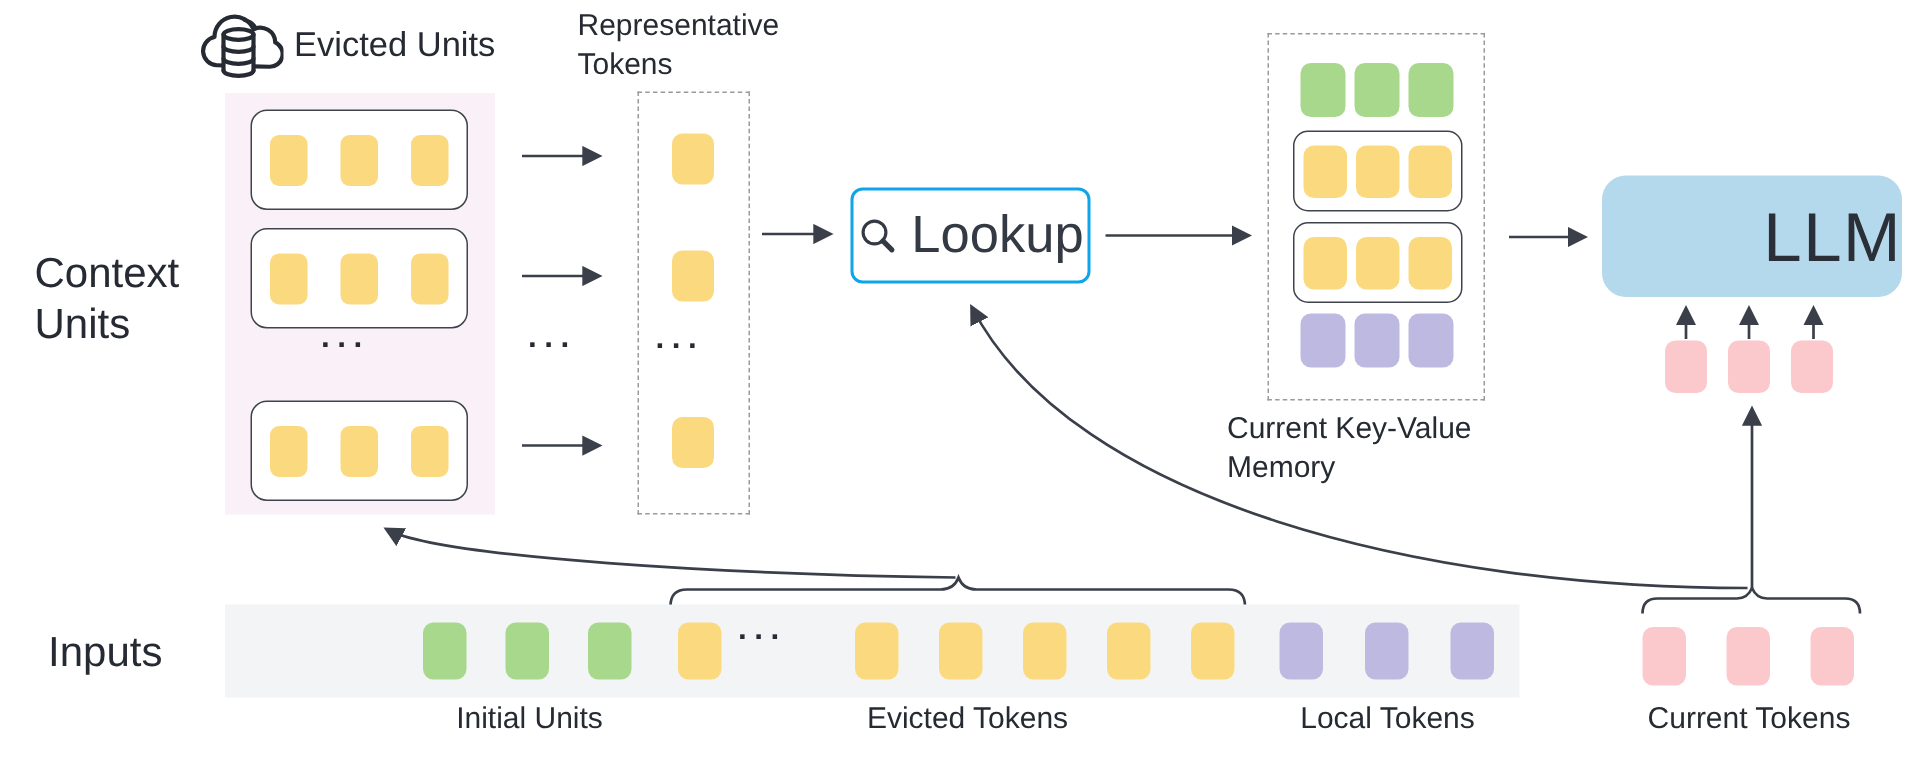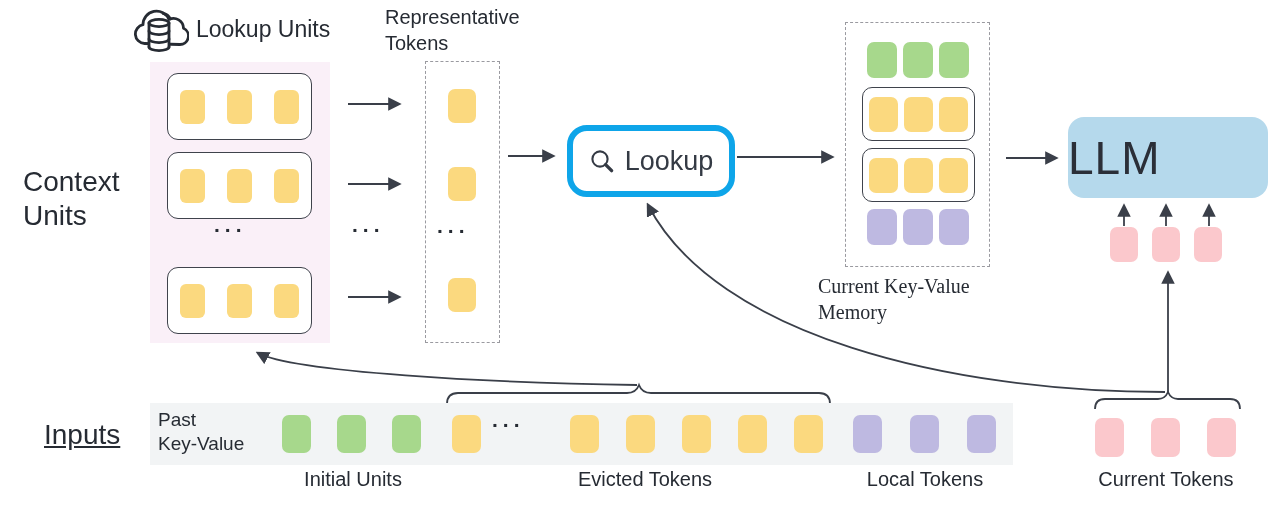--- a/index.html
+++ b/index.html
@@ -18,36 +18,36 @@
     border:1.4px solid #3f434c;border-radius:11px;
     display:flex;align-items:center;justify-content:center;gap:22px;
   }
   .token{border-radius:7px;}
   .mem-card .token{width:25px;height:34px;border-radius:6px;}
   .dots{font-weight:700;font-size:21px;letter-spacing:5px;color:#262b33;white-space:nowrap;}
   .rep-box{left:425px;top:61px;width:75px;height:282px;border:1.5px dashed #9a9aa0;box-sizing:border-box;}
   .rep-slot{position:absolute;left:22px;}
   .rep-slot .token{width:28px;height:34px;}
   .lookup{
-    left:567px;top:125px;width:156px;height:60px;border:6px solid #0ea5e9;border-radius:20px;
+    left:567px;top:125px;width:156px;height:60px;border:2px solid #0ea5e9;border-radius:8px;
     background:#fff;display:flex;align-items:center;justify-content:center;gap:9px;
-    font-size:27px;color:#343a44;
+    font-size:35px;color:#343a44;
   }
   .cache-box{left:845px;top:22px;width:145px;height:245px;border:1.5px dashed #9a9aa0;box-sizing:border-box;}
   .cache-row{position:absolute;left:0;width:100%;display:flex;justify-content:center;gap:6px;}
   .cache-row .token{width:30px;height:36px;}
   .cache-card{
     position:absolute;left:16px;width:111px;height:52px;background:#fff;
     border:1.4px solid #3f434c;border-radius:10px;
     display:flex;align-items:center;justify-content:center;gap:6px;
   }
   .cache-card .token{width:29px;height:35px;}
   .llm{
     left:1068px;top:117px;width:200px;height:81px;border-radius:16px;background:var(--blue_llm);
-    display:flex;align-items:center;justify-content:flex-start;
+    display:flex;align-items:center;justify-content:flex-end;
     font-size:46px;color:#2b2f38;letter-spacing:1px;
   }
   .ctx-toks{left:1110px;top:227px;display:flex;gap:14px;}
   .ctx-toks .token{width:28px;height:35px;}
   .input-bar{left:150px;top:403px;width:863px;height:62px;background:var(--input_bg);}
   .pastkv{left:158px;top:408px;font-size:19px;line-height:24px;}
   .grp{position:absolute;display:flex;}
   .grp .token{width:29px;height:38px;}
   .grp-current .token{height:39px;}
   .tok-label{font-size:20px;text-align:center;width:180px;}
@@ -78,36 +78,36 @@
       <path d="M637,385 C490,383 293,372 258,353" marker-end="url(#ah)"></path>
       <path d="M447,404 Q447,393 458,393 L627,393 Q636,393 639,385 Q642,393 651,393 L819,393 Q830,393 830,404"></path>
       <path d="M1095,409 Q1095,399 1105,399 L1158,399 Q1165,399 1168,392 Q1171,399 1178,399 L1230,399 Q1240,399 1240,409"></path>
     </g>
   </svg>
 
   <div class="abs big-label" style="left:23px;top:165px;">
     <div>Context</div>
     <div>Units</div>
   </div>
-  <div class="abs big-label" style="left:44px;top:418px;text-decoration:underline;">Inputs</div>
+  <div class="abs big-label" style="left:32px;top:418px;">Inputs</div>
 
   <div class="abs" style="left:129px;top:1px;width:60px;height:60px;">
     <svg width="60" height="60" viewBox="0 0 60 60" fill="none" stroke="#262b33" stroke-width="2.8" stroke-linecap="round" stroke-linejoin="round">
       <path d="M15.5,42.5 a9.5,9.5 0 0 1 -1.5,-18.8 a13.5,13.5 0 0 1 26,-5.2 a10,10 0 0 1 14.5,8.8 a8.5,8.5 0 0 1 -4,16.2 Z" fill="#fff"></path>
       <path d="M34,12.5 a9,9 0 0 1 7.5,5.5" stroke-width="2.4"></path>
       <path d="M20,22 V46 a10,3.6 0 0 0 20,0 V22 a10,3.6 0 0 0 -20,0 Z" fill="#fff" stroke="none"></path>
       <ellipse cx="30" cy="22" rx="10" ry="3.6"></ellipse>
       <path d="M20,22 V46"></path>
       <path d="M40,22 V46"></path>
       <path d="M20,30 a10,3.6 0 0 0 20,0"></path>
       <path d="M20,38 a10,3.6 0 0 0 20,0"></path>
       <path d="M20,46 a10,3.6 0 0 0 20,0"></path>
     </svg>
   </div>
-  <div class="abs mem-title" style="left:196px;top:16px;">Lookup Units</div>
+  <div class="abs mem-title" style="left:196px;top:16px;">Evicted Units</div>
 
   <div class="abs mem-panel">
     <div class="mem-card" style="top:11px;">
         <div class="token" style="background: rgb(251, 217, 127);"></div>
         <div class="token" style="background: rgb(251, 217, 127);"></div>
         <div class="token" style="background: rgb(251, 217, 127);"></div>
       </div>
     <div class="mem-card" style="top:90px;">
         <div class="token" style="background: rgb(251, 217, 127);"></div>
         <div class="token" style="background: rgb(251, 217, 127);"></div>
@@ -165,39 +165,35 @@
         <div class="token" style="background: rgb(251, 217, 127);"></div>
         <div class="token" style="background: rgb(251, 217, 127);"></div>
         <div class="token" style="background: rgb(251, 217, 127);"></div>
       </div>
     <div class="cache-row" style="top:186px;">
         <div class="token" style="background: rgb(190, 185, 225);"></div>
         <div class="token" style="background: rgb(190, 185, 225);"></div>
         <div class="token" style="background: rgb(190, 185, 225);"></div>
       </div>
   </div>
-  <div class="abs small-title" style="left:818px;top:273px;width:200px;font-family:Liberation Serif, serif;">
+  <div class="abs small-title" style="left:818px;top:273px;width:200px;">
     <div>Current Key-Value</div>
     <div>Memory</div>
   </div>
 
   <div class="abs llm">
     <span>LLM</span>
   </div>
   <div class="abs ctx-toks">
       <div class="token" style="background: rgb(251, 200, 204);"></div>
       <div class="token" style="background: rgb(251, 200, 204);"></div>
       <div class="token" style="background: rgb(251, 200, 204);"></div>
     </div>
 
   <div class="abs input-bar"></div>
-  <div class="abs pastkv">
-    <div>Past</div>
-    <div>Key-Value</div>
-  </div>
 
   <div class="grp" style="left:282px;top:415px;gap:26px;">
       <div class="token" style="background: rgb(167, 216, 140);"></div>
       <div class="token" style="background: rgb(167, 216, 140);"></div>
       <div class="token" style="background: rgb(167, 216, 140);"></div>
     </div>
   <div class="grp" style="left:452px;top:415px;">
       <div class="token" style="background: rgb(251, 217, 127);"></div>
     </div>
   <div class="abs dots" style="left:492px;top:408px;">...</div>

